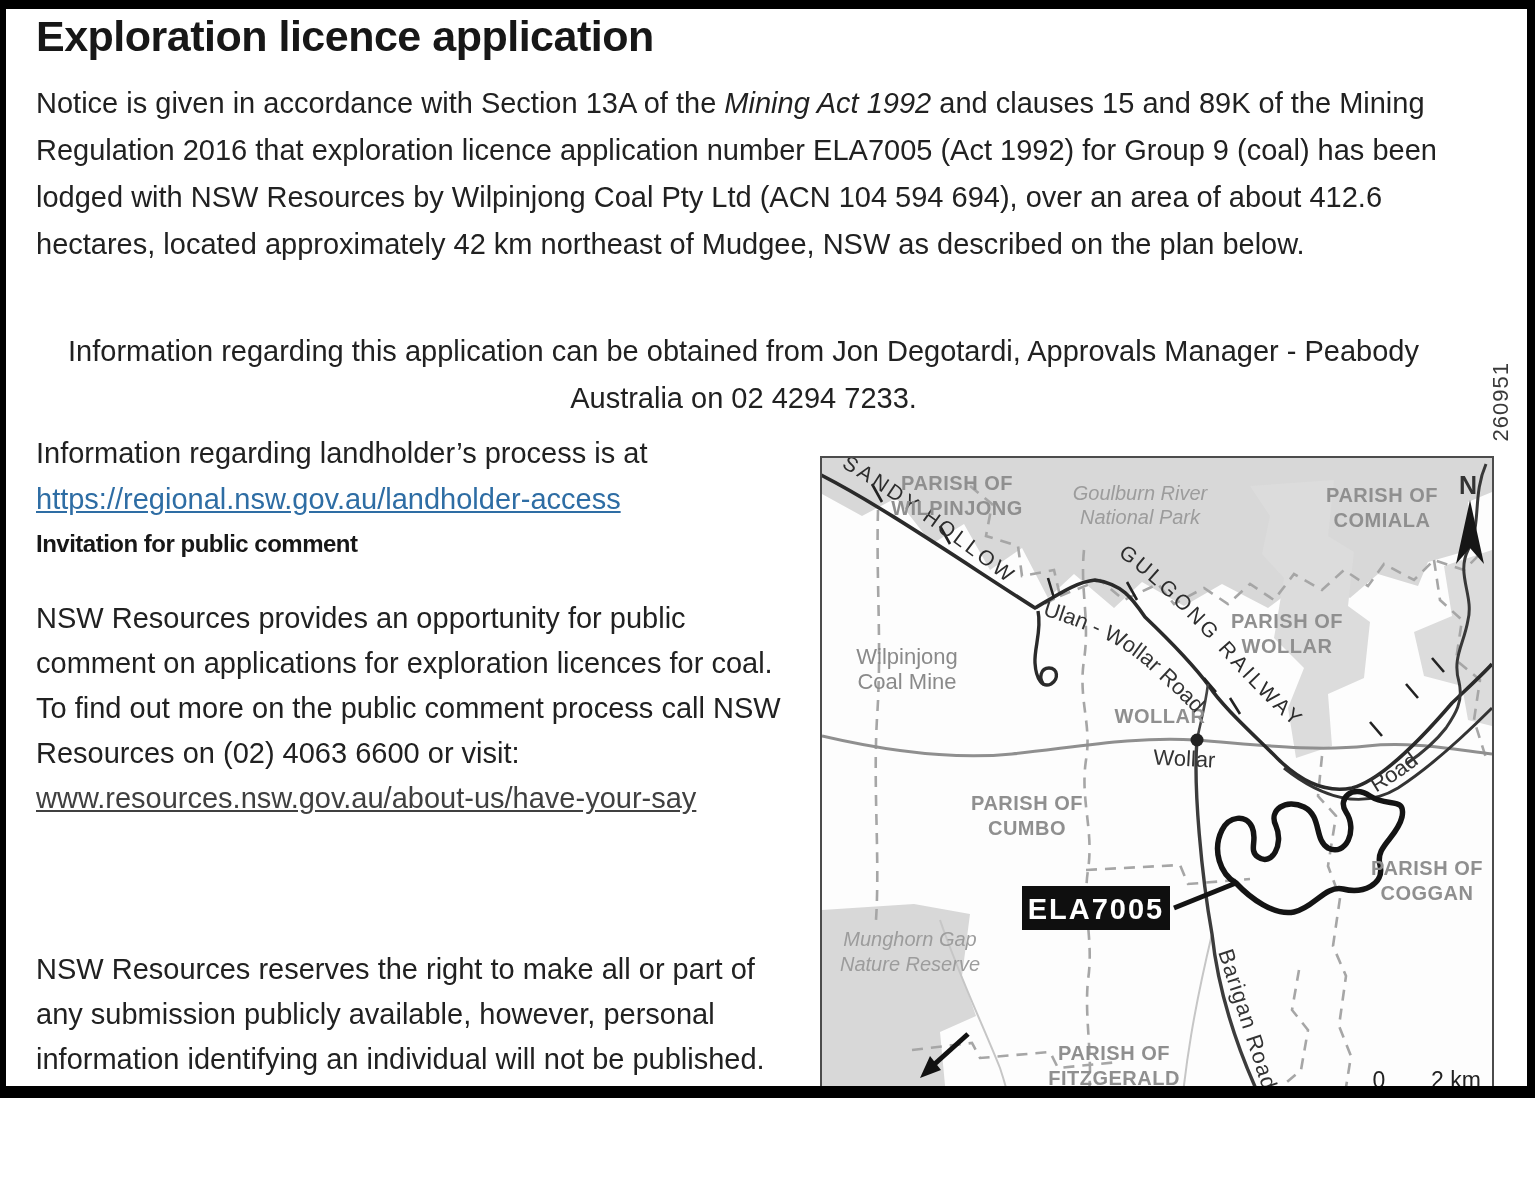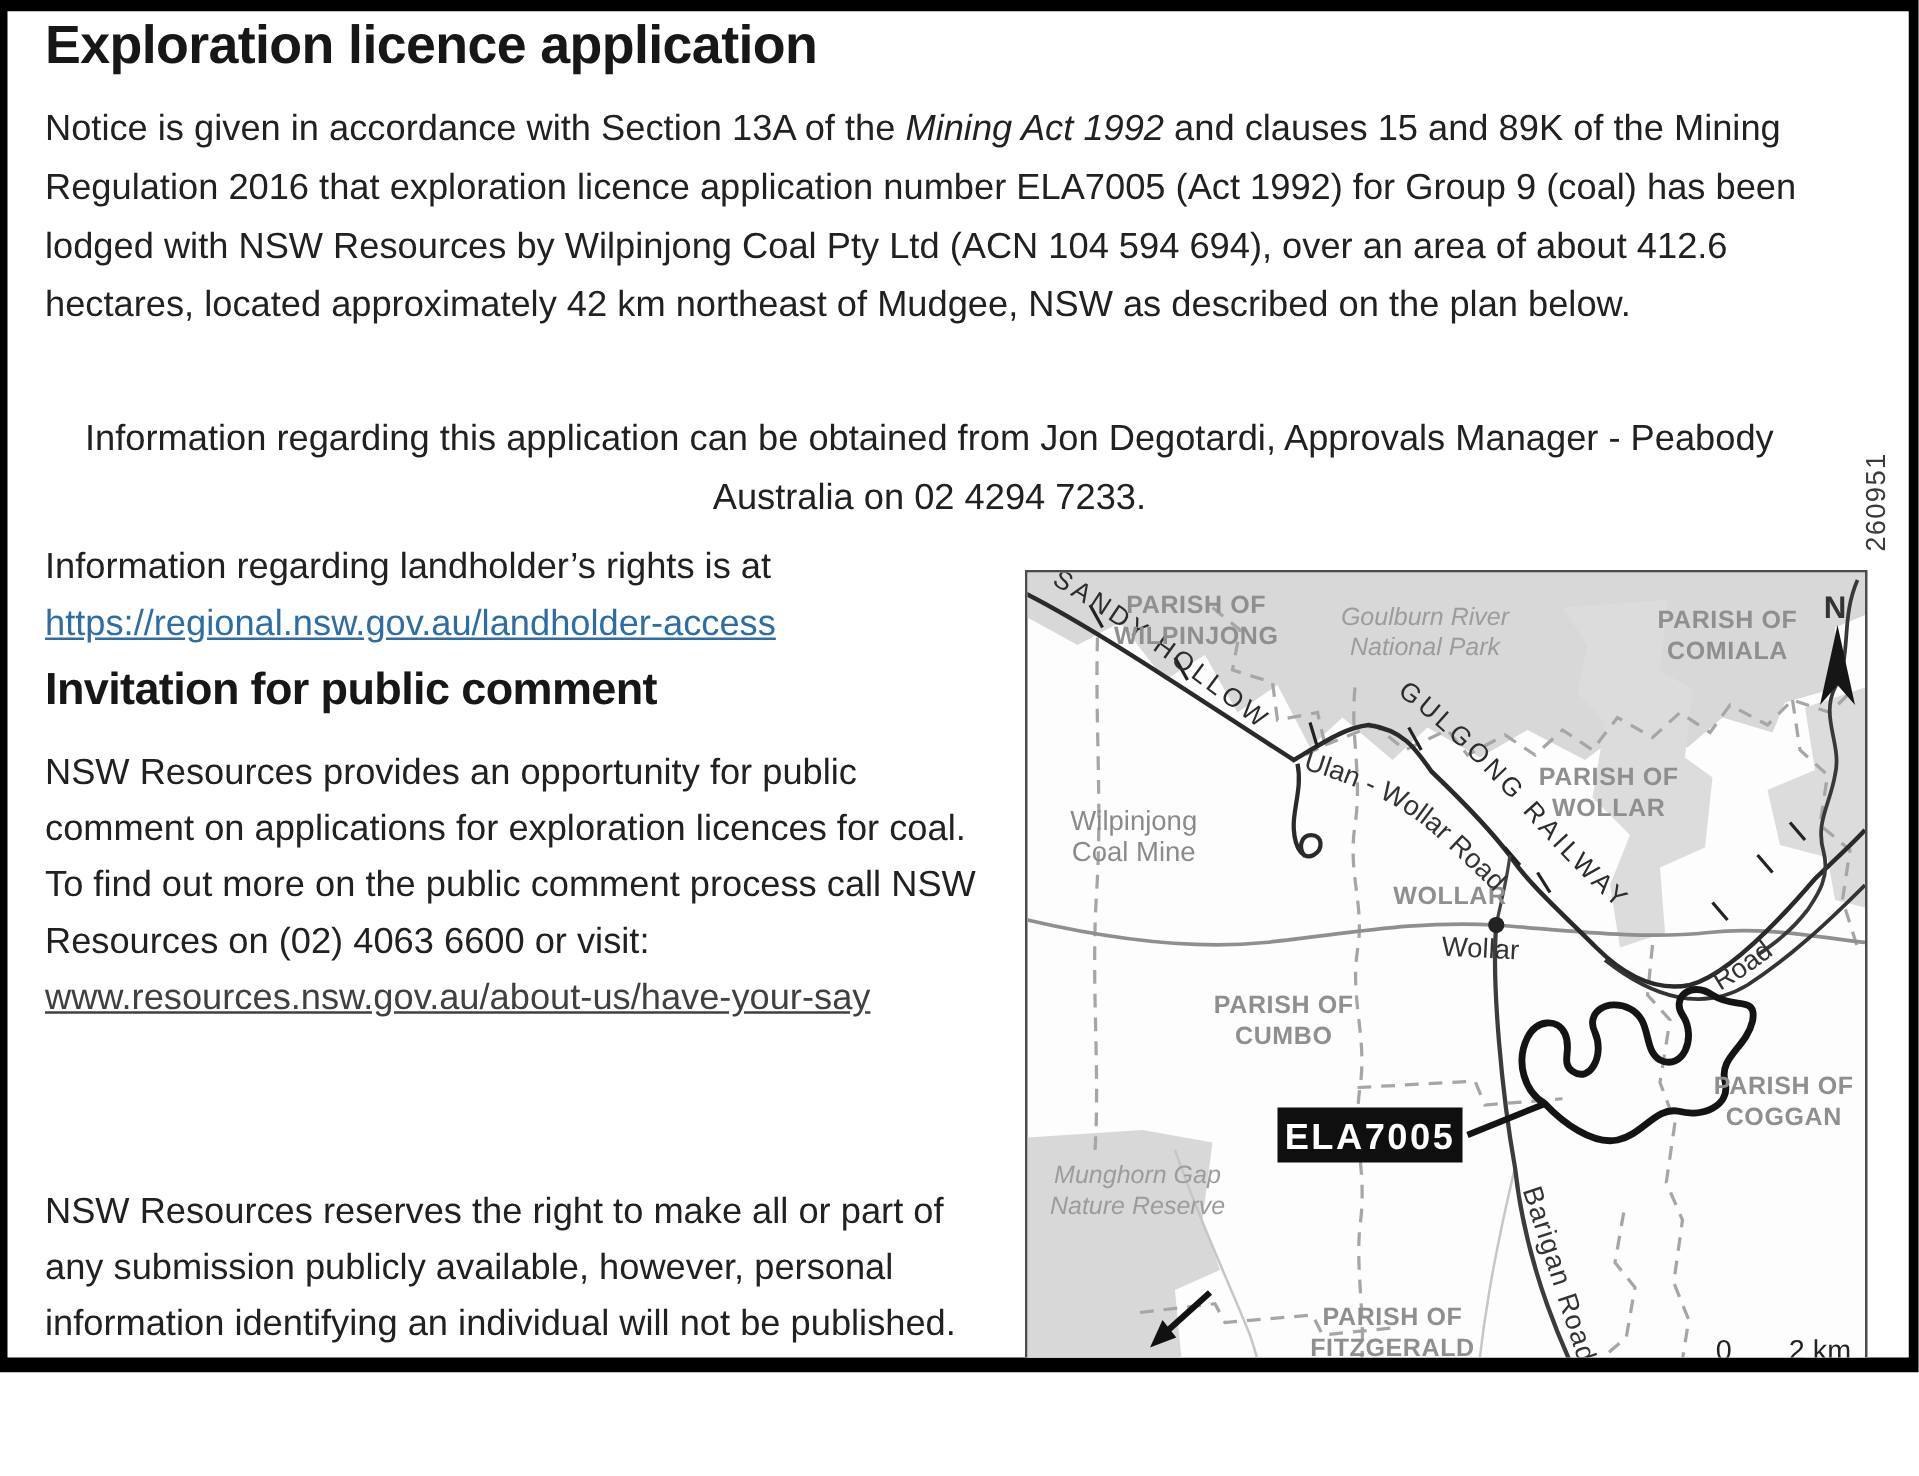--- a/index.html
+++ b/index.html
@@ -19,21 +19,21 @@
     font-size:43px;font-weight:bold;letter-spacing:-0.5px;color:#171717;
   }
   .para{position:absolute;margin:0;font-size:29px;color:#212121;}
   .full{width:1415px;line-height:47px;}
   .col{width:745px;line-height:45px;}
   #p1{left:30px;top:71px;}
   #p2{left:30px;top:319px;text-align:center;}
   #p3{left:30px;top:421px;line-height:46px;}
   .sub-heading{
     position:absolute;left:30px;top:521px;margin:0;
-    font-size:36px;font-weight:bold;letter-spacing:-0.5px;color:#171717;
+    font-size:24px;font-weight:bold;letter-spacing:-0.5px;color:#171717;
   }
   #p4{left:30px;top:587px;}
   #p5{left:30px;top:873px;}
   #p6{left:30px;top:938px;width:752px;}
   .para a{overflow-wrap:anywhere;}
   .ref-number{
     position:absolute;left:1482px;top:353px;
     font-size:22px;color:#3a3a3a;letter-spacing:1px;
     writing-mode:vertical-rl;transform:rotate(180deg);
   }
@@ -53,21 +53,21 @@
 <body>
 
 <div class="page">
 
   <h1 class="page-title">Exploration licence application</h1>
 
   <p class="para full" id="p1"><span>Notice is given in accordance with Section 13A of the </span><i>Mining Act 1992</i><span> and clauses 15 and 89K of the Mining Regulation 2016 that exploration licence application number ELA7005 (Act 1992) for Group 9 (coal) has been lodged with NSW Resources by Wilpinjong Coal Pty Ltd (ACN 104 594 694), over an area of about 412.6 hectares, located approximately 42 km northeast of Mudgee, NSW as described on the plan below.</span></p>
 
   <p class="para full" id="p2">Information regarding this application can be obtained from Jon Degotardi, Approvals Manager - Peabody Australia on 02 4294 7233.</p>
 
-  <p class="para col" id="p3"><span>Information regarding landholder’s rights is at</span> <a href="#" style="color: rgb(46, 109, 164);">https://regional.nsw.gov.au/landholder-access</a></p>
+  <p class="para col" id="p3"><span>Information regarding landholder’s process is at</span> <a href="#" style="color: rgb(46, 109, 164);">https://regional.nsw.gov.au/landholder-access</a></p>
 
   <h2 class="sub-heading">Invitation for public comment</h2>
 
   <p class="para col" id="p4"><span>NSW Resources provides an opportunity for public comment on applications for exploration licences for coal. To find out more on the public comment process call NSW Resources on (02) 4063 6600 or visit:</span> <a href="#" style="color: #404040;">www.resources.nsw.gov.au/about-us/have-your-say</a></p>
 
 
   <p class="para col" id="p6">NSW Resources reserves the right to make all or part of any submission publicly available, however, personal information identifying an individual will not be published.</p>
 
   <span class="ref-number">260951</span>
 

